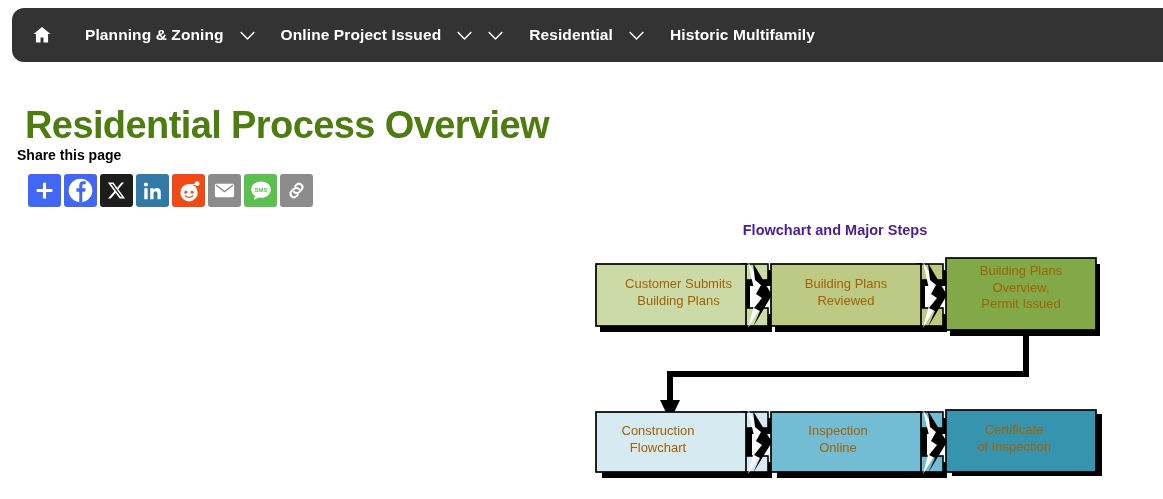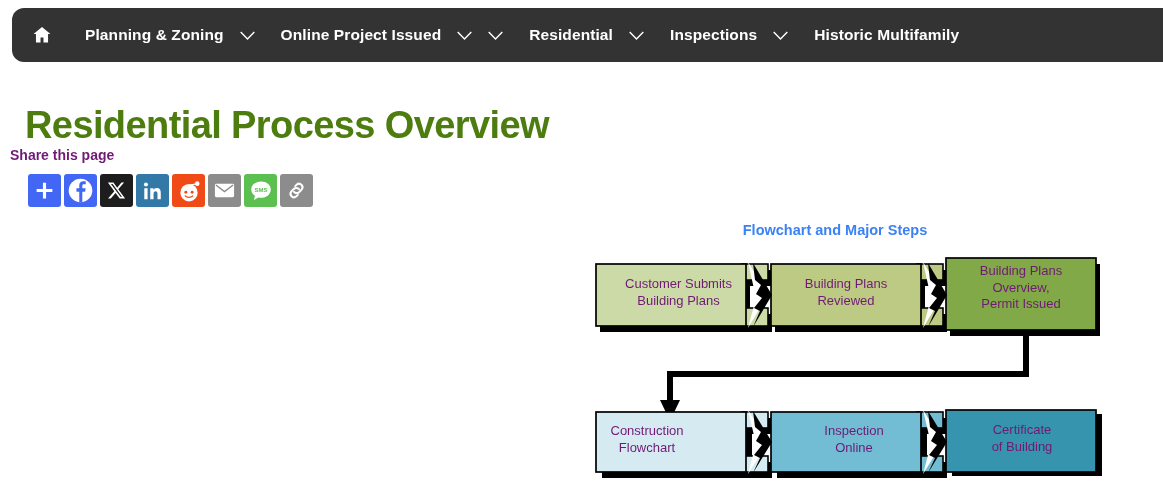--- a/index.html
+++ b/index.html
@@ -67,25 +67,25 @@
     font-size: 38px;
     font-weight: 800;
     letter-spacing: -0.6px;
     color: #4d7c0f;
     white-space: nowrap;
   }
 
   
   #share-heading {
     position: absolute;
-    left: 10px;
+    left: 17px;
     top: 147px;
     font-size: 14px;
     font-weight: 700;
-    color: #701a75;
+    color: #000000;
   }
   #share-icons {
     position: absolute;
     left: 28px;
     top: 174px;
     display: flex;
     gap: 3px;
   }
   .share-btn {
     width: 33px;
@@ -107,33 +107,33 @@
     height: 277px;
   }
   #flow-title {
     position: absolute;
     left: 0;
     top: 0;
     width: 530px;
     text-align: center;
     font-size: 14.5px;
     font-weight: 700;
-    color: #3b82f6;
+    color: #4c1d95;
   }
   #flow-canvas {
     position: absolute;
     left: 0;
     top: 0;
   }
   .flow-text {
     position: absolute;
     text-align: center;
     font-size: 13px;
     line-height: 16.5px;
-    color: #701a75;
+    color: #a16207;
     pointer-events: none;
     font-family: "Liberation Sans", sans-serif;
   }
 </style>
 </head>
 <body>
 
 <div id="navbar">
   <div class="nav-home">
     <svg width="22" height="22" viewBox="0 0 24 24" aria-hidden="true">
@@ -169,28 +169,20 @@
 
   <div class="nav-group">
     <span class="nav-label">Residential</span>
     <span class="nav-caret">
       <svg width="17" height="11" viewBox="0 0 20 12">
           <path d="M2 2 L10 10 L18 2" fill="none" stroke="#ffffff" stroke-width="1.7"></path>
         </svg>
     </span>
   </div>
 
-  <div class="nav-group">
-    <span class="nav-label">Inspections</span>
-    <span class="nav-caret">
-      <svg width="17" height="11" viewBox="0 0 20 12">
-          <path d="M2 2 L10 10 L18 2" fill="none" stroke="#ffffff" stroke-width="1.7"></path>
-        </svg>
-    </span>
-  </div>
 
   <div class="nav-group">
     <span class="nav-label">Historic Multifamily</span>
   </div>
 </div>
 
 <h1 id="page-title">Residential Process Overview</h1>
 
 <div id="share-heading">Share this page</div>
 
@@ -324,28 +316,28 @@
     <span>Building Plans</span><br>
     <span>Reviewed</span>
   </div>
 
   <div class="flow-text" style="left:376px; top:41px; width:150px;">
     <span>Building Plans</span><br>
     <span>Overview,</span><br>
     <span>Permit Issued</span>
   </div>
 
-  <div class="flow-text" style="left:15px; top:201px; width:124px;">
+  <div class="flow-text" style="left:26px; top:201px; width:124px;">
     <span>Construction</span><br>
     <span>Flowchart</span>
   </div>
 
-  <div class="flow-text" style="left:209px; top:201px; width:150px;">
+  <div class="flow-text" style="left:193px; top:201px; width:150px;">
     <span>Inspection</span><br>
     <span>Online</span>
   </div>
 
-  <div class="flow-text" style="left:388px; top:200px; width:128px;">
+  <div class="flow-text" style="left:380px; top:200px; width:128px;">
     <span>Certificate</span><br>
-    <span>of Building</span>
+    <span>of Inspection</span>
   </div>
 
 </div>
 
 </body></html>

